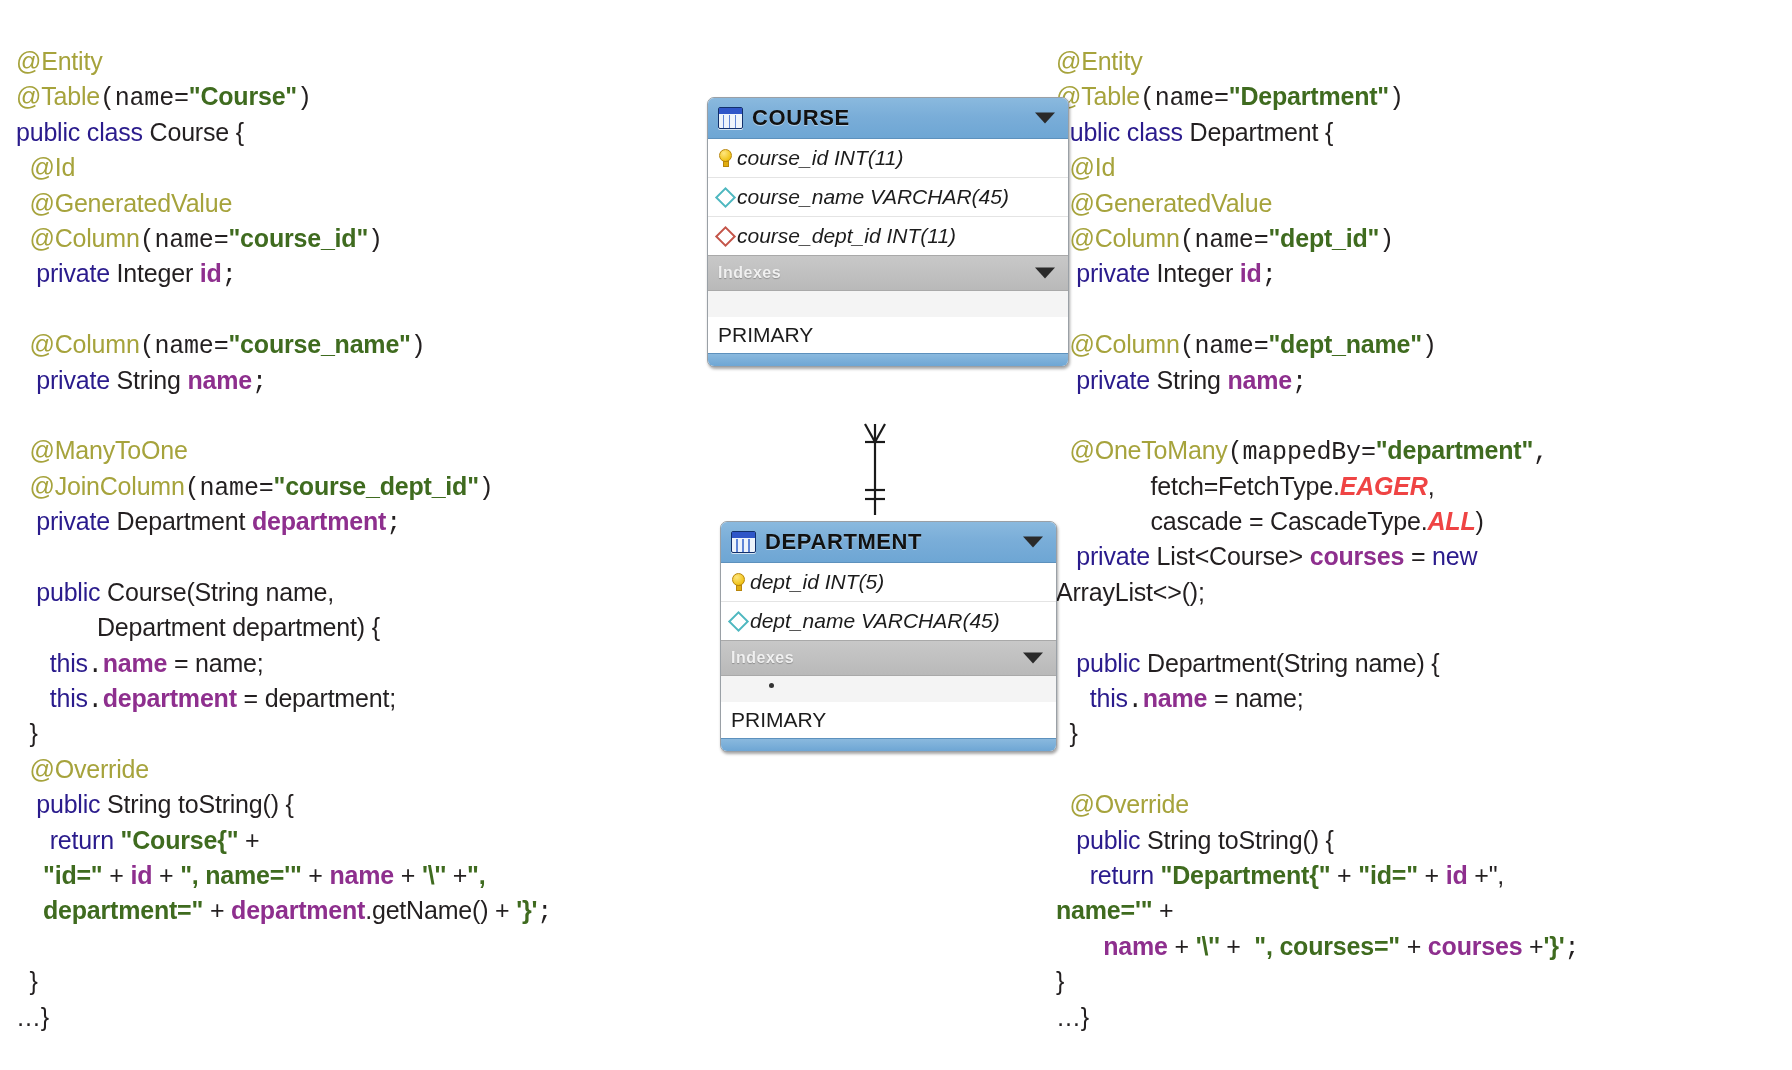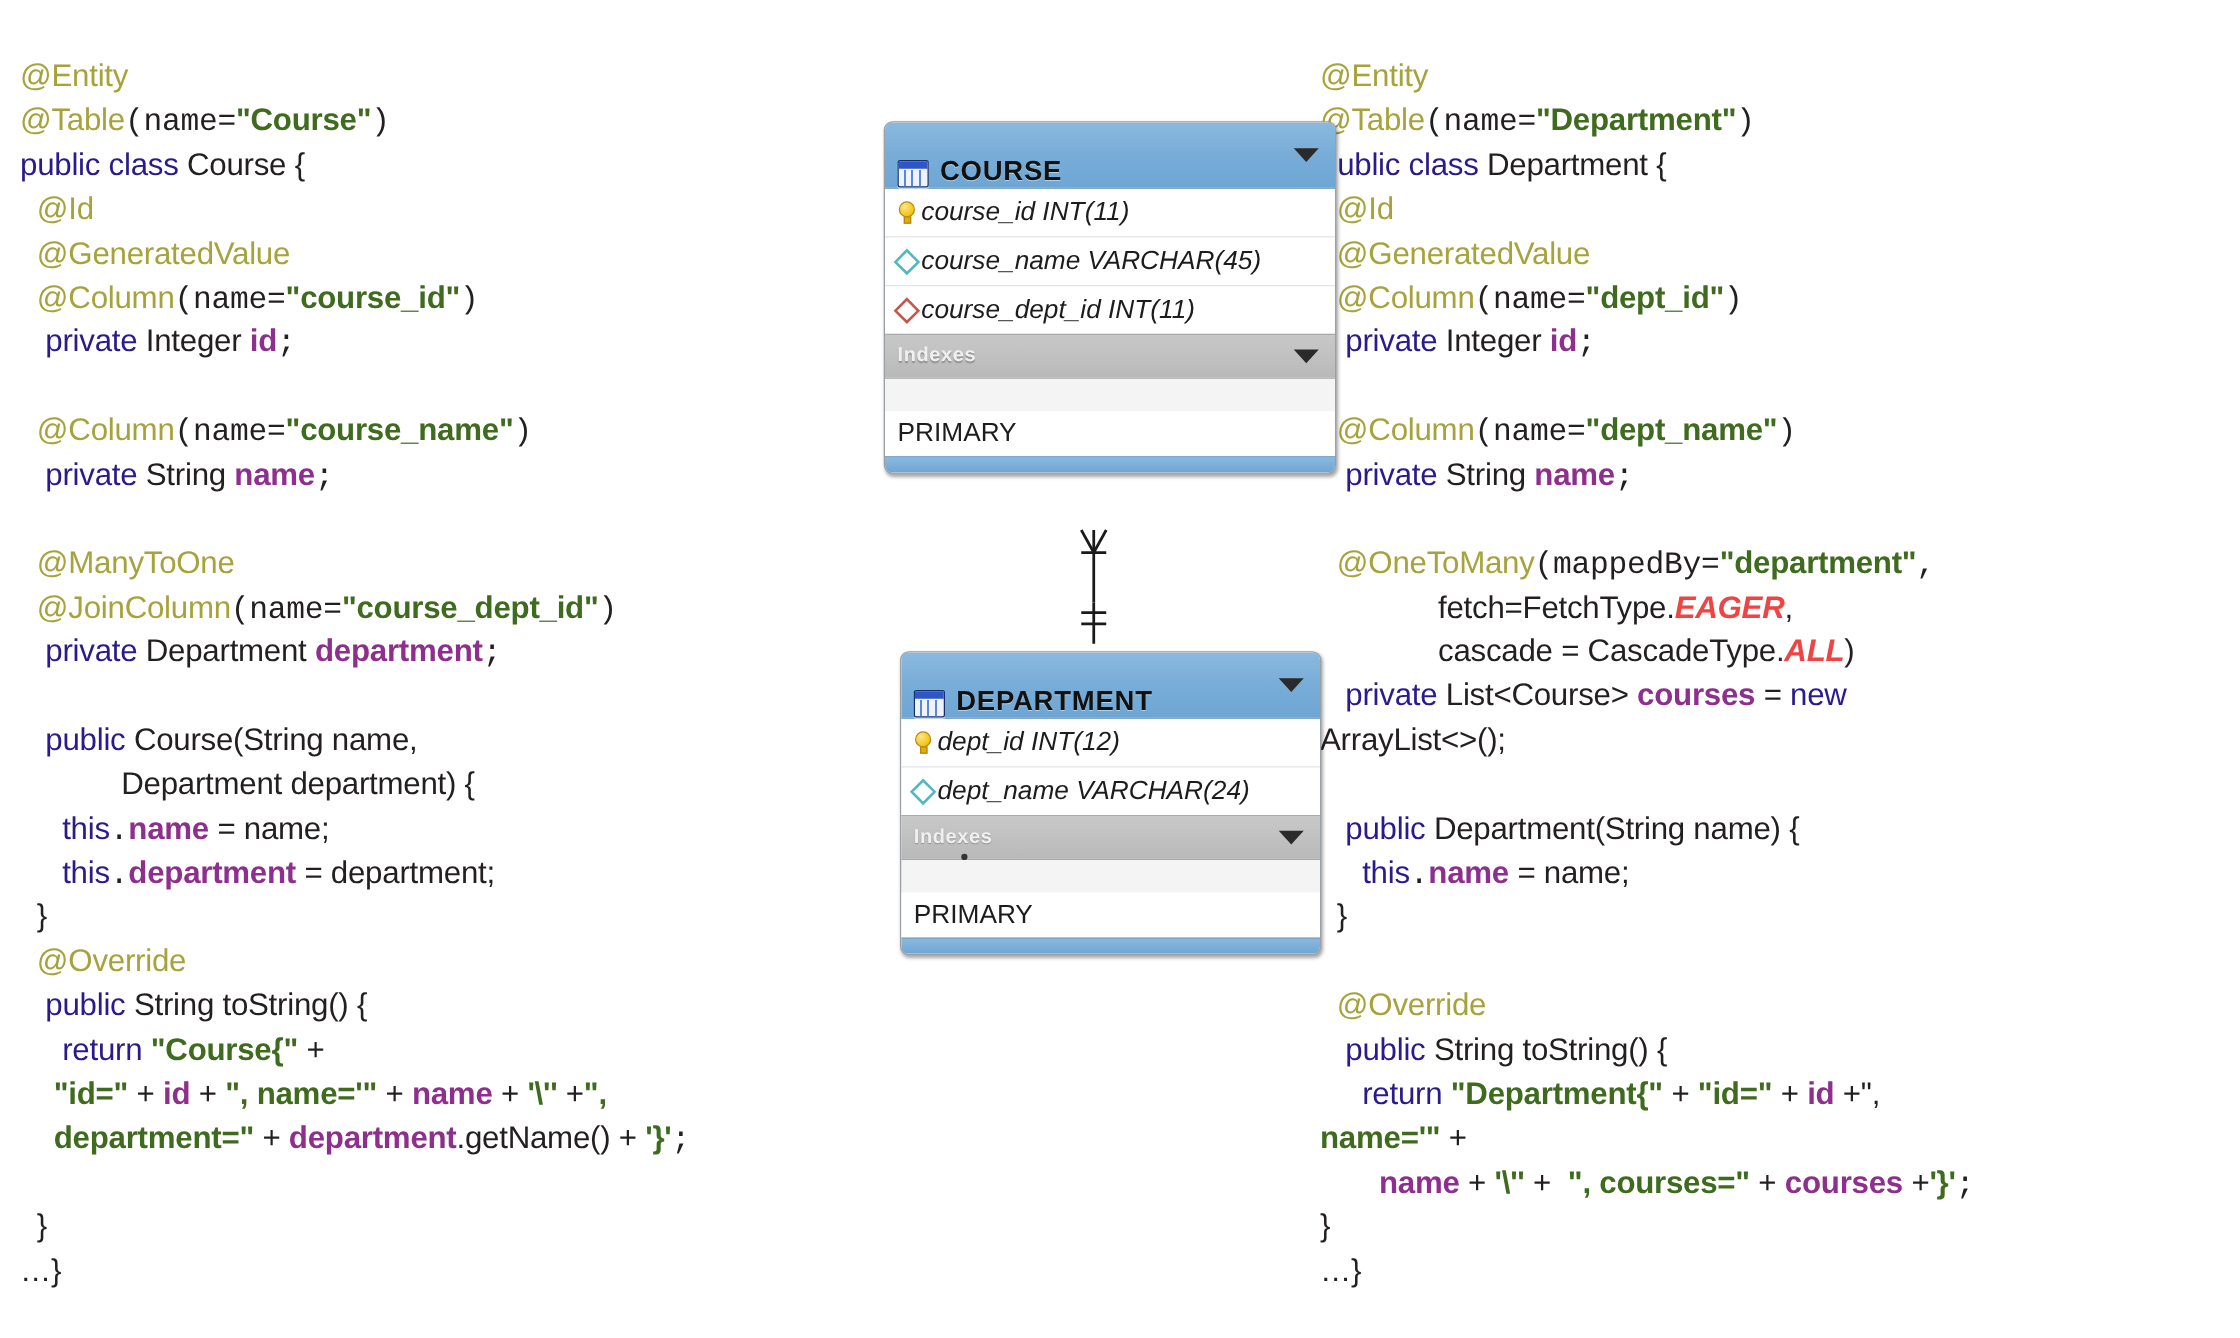--- a/index.html
+++ b/index.html
@@ -38,24 +38,24 @@
   .er-table{
     position:absolute;
     border:1px solid #9aa0a6;
     border-radius:7px;
     background:#f4f4f4;
     box-shadow:1px 2px 3px rgba(0,0,0,.35);
     overflow:hidden;
     font-family:"Liberation Sans", sans-serif;
   }
   .er-title{
-    height:40px;display:flex;align-items:flex-end;
+    height:40px;display:flex;align-items:center;
     background:linear-gradient(180deg,#8ab9de 0%,#79add8 48%,#6ea6d4 100%);
     border-bottom:1px solid #5d91bd;
-    padding:12px 8px 0 10px;gap:9px;
+    padding:0 8px 0 10px;gap:9px;
     position:relative;
   }
   .tbl-icon{
     width:23px;height:20px;border:1.6px solid #12306b;border-radius:2px;
     background:#eef4fb;position:relative;flex:0 0 auto;
     box-shadow:0 1px 0 rgba(255,255,255,.7);
   }
   .tbl-icon::before{
     content:"";position:absolute;left:0;right:0;top:0;height:6px;background:#2f56c8;
   }
@@ -185,25 +185,25 @@
 
   <div class="er-table" id="tbl-department" style="left:720px;top:521px;width:335px;">
     <div class="er-title">
       <span class="tbl-icon"></span>
       <span class="er-title-text">DEPARTMENT</span>
       <span class="caret"></span>
     </div>
     <div class="er-cols">
       <div class="er-row">
         <span class="ic-key"></span>
-        <span>dept_id INT(12)</span>
+        <span>dept_id INT(5)</span>
       </div>
       <div class="er-row">
         <span class="ic-diamond"></span>
-        <span>dept_name VARCHAR(24)</span>
+        <span>dept_name VARCHAR(45)</span>
       </div>
     </div>
     <div class="er-section">
       <span class="er-section-text">Indexes</span>
       <span class="caret"></span>
     </div>
     <div class="er-idx">
       <span>PRIMARY</span>
     </div>
     <div class="er-foot"></div>

